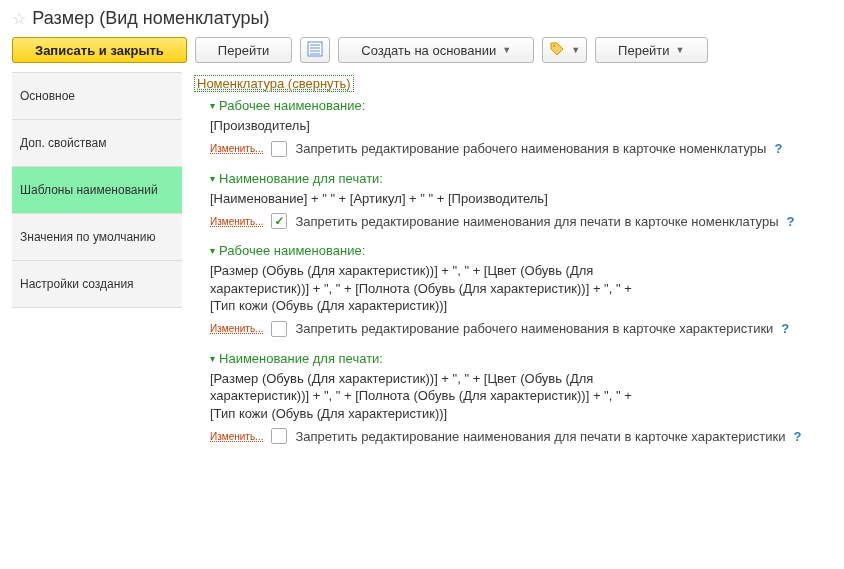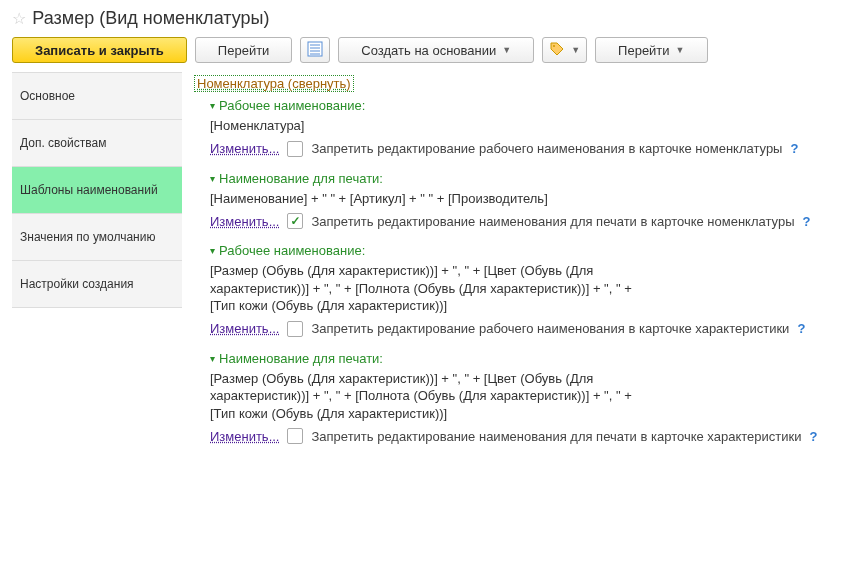--- a/index.html
+++ b/index.html
@@ -17,21 +17,21 @@
 .tab{border-top:1px solid #ddd;border-bottom:1px solid #ddd;background:#f4f4f4;padding:16px 8px;font-size:12px;cursor:pointer;margin-top:-1px}
 .tab.active{background:#86efac;position:relative;z-index:1}
 .content{flex:1;padding:0 4px;font-size:13px}
 .section-head{color:#a16207;text-decoration:underline dotted #2a8f2a;cursor:pointer;font-size:13px;margin:2px 0 6px 0;display:inline-block}
 .section-head.boxed{border:1px dotted #2a8f2a;padding:0 2px}
 .sub{margin-left:16px;margin-bottom:6px}
 .sub-head{color:#2a8f2a;font-size:13px;margin-bottom:4px;display:flex;align-items:center;gap:4px}
 .sub-head .chev{color:#2a8f2a;font-size:10px}
 .formula{color:#333;max-width:440px;line-height:1.35;margin-bottom:6px}
 .actions{display:flex;align-items:center;gap:8px;margin-bottom:14px}
-.link{color:#4c1d95;text-decoration:underline dotted;cursor:pointer;font-size:13px}
+.link{color:#c2410c;text-decoration:underline dotted;cursor:pointer;font-size:10px}
 .chk{width:14px;height:14px;border:1px solid #aaa;border-radius:2px;display:inline-flex;align-items:center;justify-content:center;background:#fff;cursor:pointer;flex:none}
 .chk.checked::after{content:"✓";color:#2a8f2a;font-size:12px;font-weight:bold;line-height:1}
 .help{color:#2f7ad1;cursor:pointer;font-weight:bold}
 .opt-label{color:#444}
 .small-ico{width:16px;height:16px;display:inline-block}
 </style>
 </head>
 <body>
 
 <div class="page">
@@ -85,21 +85,21 @@
     <div class="content">
 
       
       <span class="section-head boxed">Номенклатура (свернуть)</span>
 
       <div class="sub">
         <div class="sub-head">
           <span class="chev">▾</span>
           <span>Рабочее наименование:</span>
         </div>
-        <div class="formula">[Номенклатура]</div>
+        <div class="formula">[Производитель]</div>
         <div class="actions">
           <span class="link">Изменить...</span>
           <span class="chk"></span>
           <span class="opt-label">Запретить редактирование рабочего наименования в карточке номенклатуры</span>
           <span class="help">?</span>
         </div>
       </div>
 
       <div class="sub">
         <div class="sub-head">

